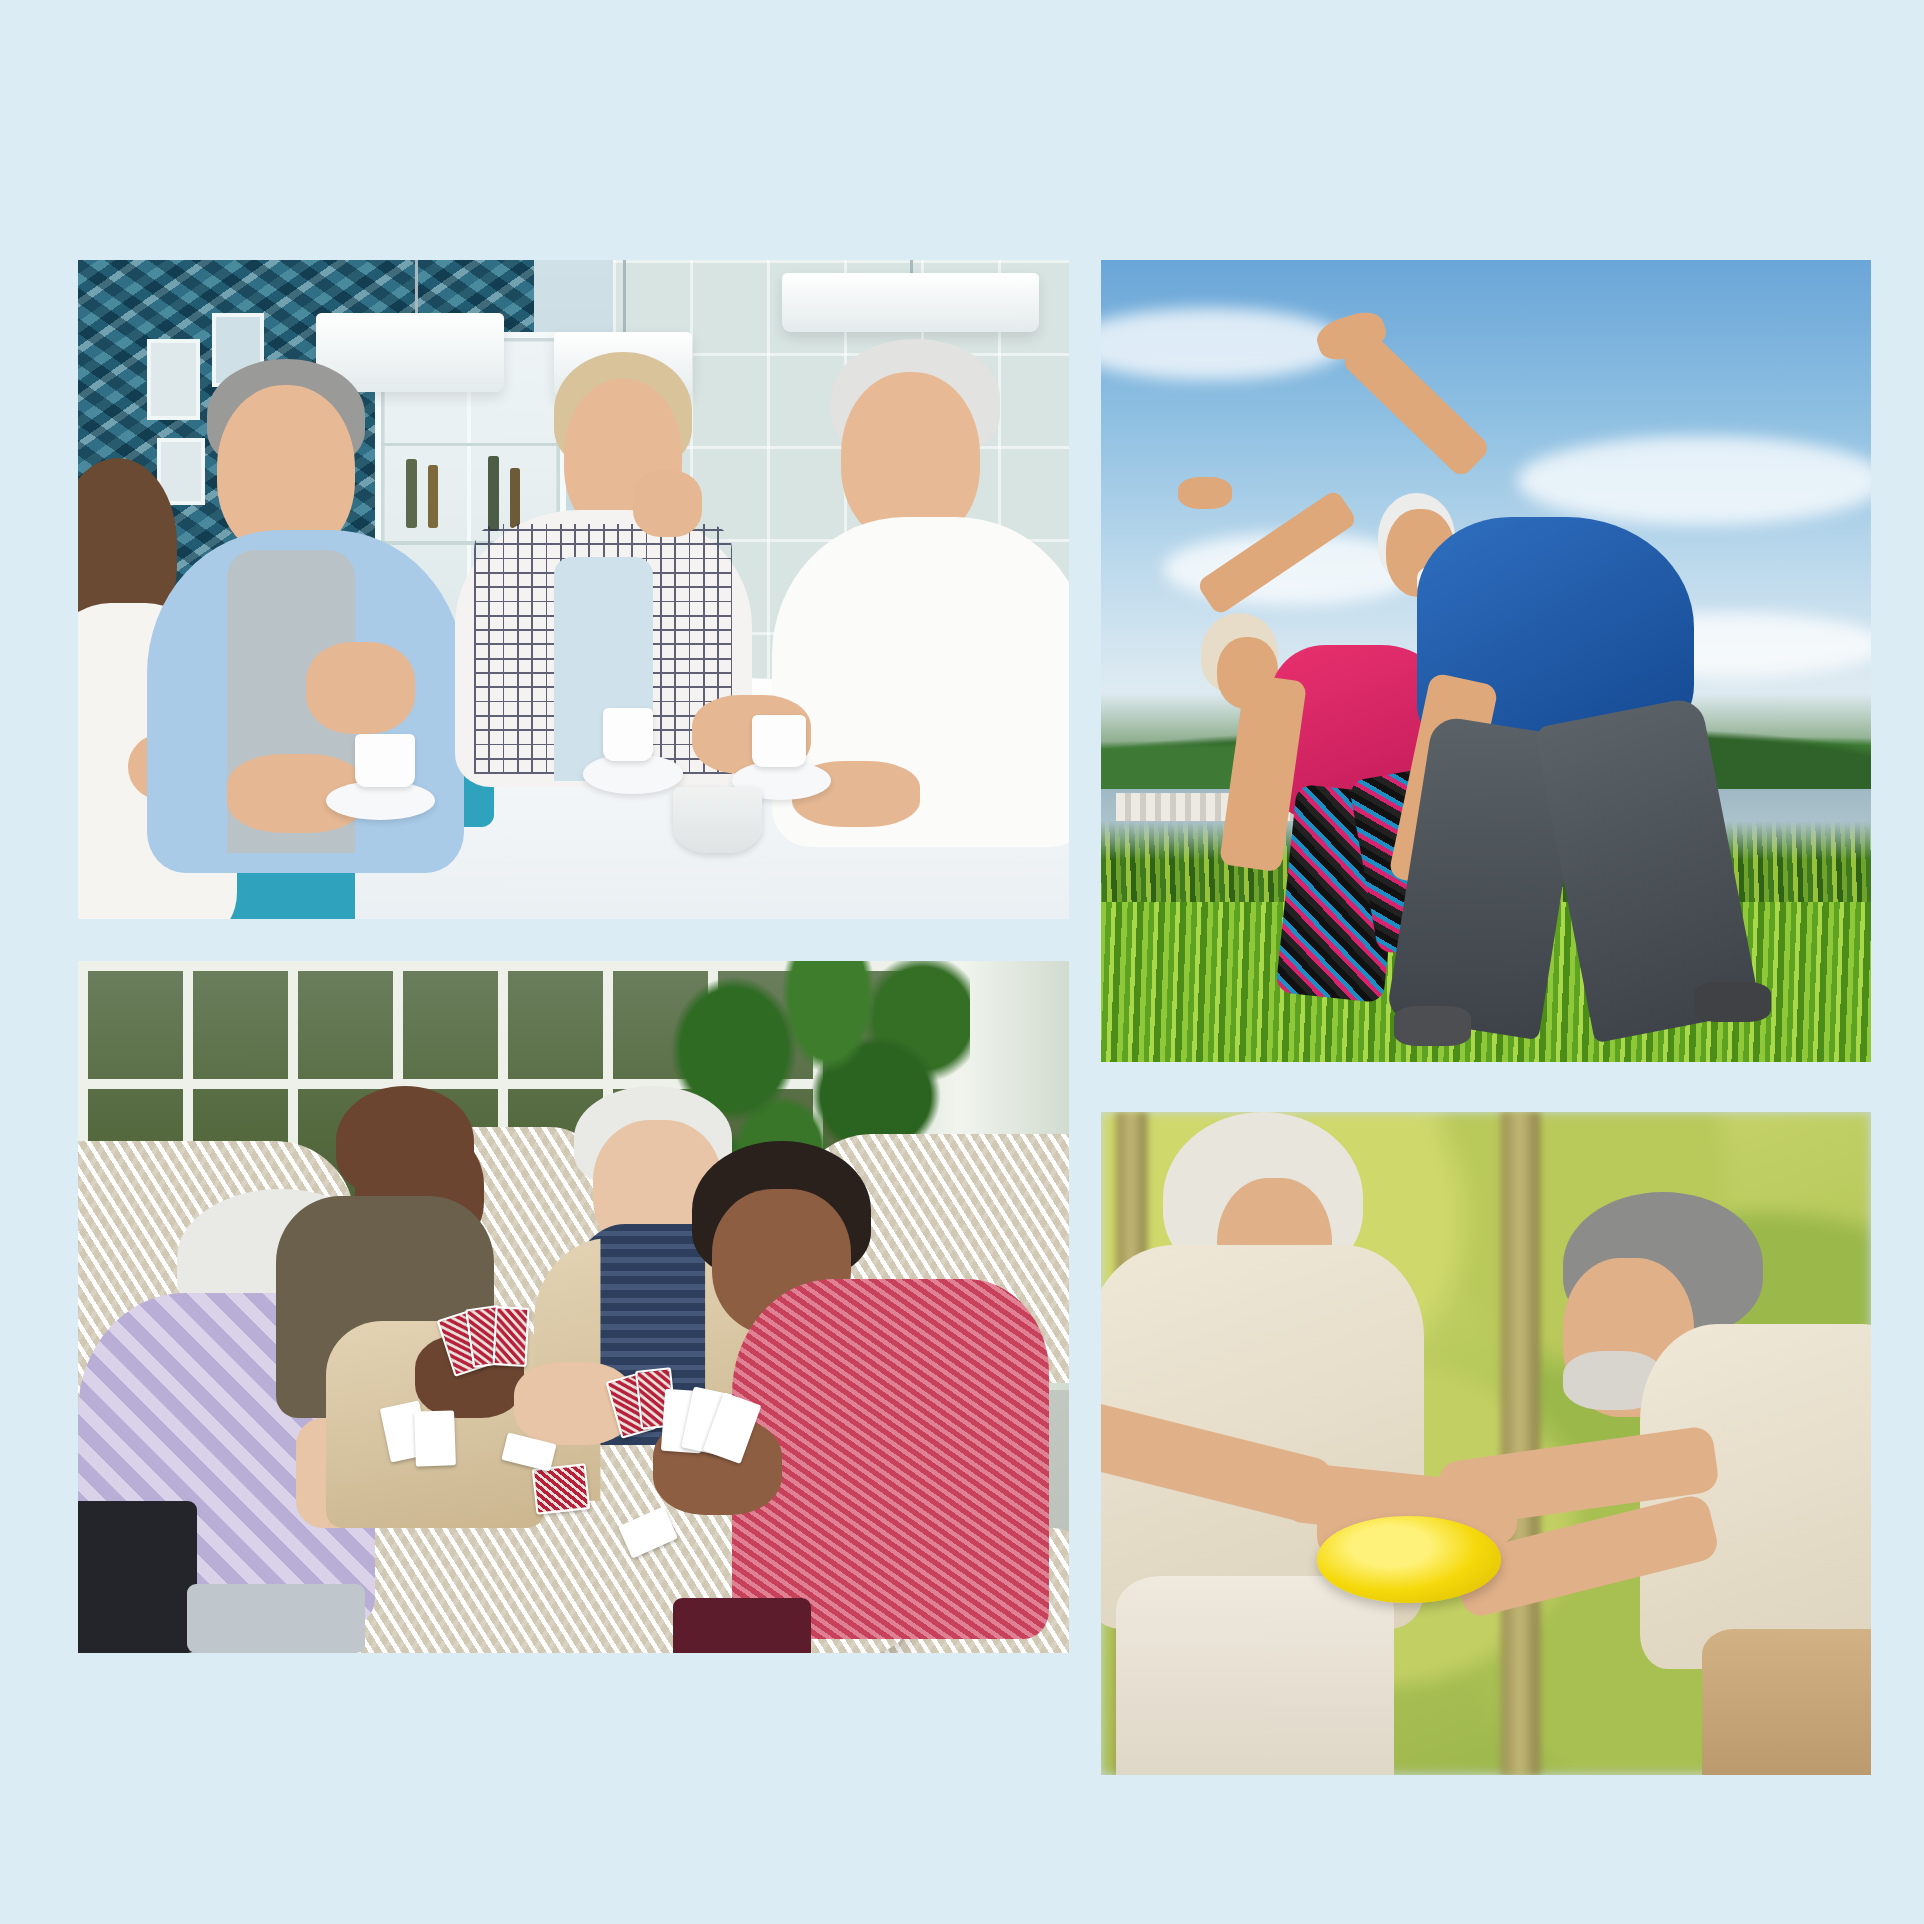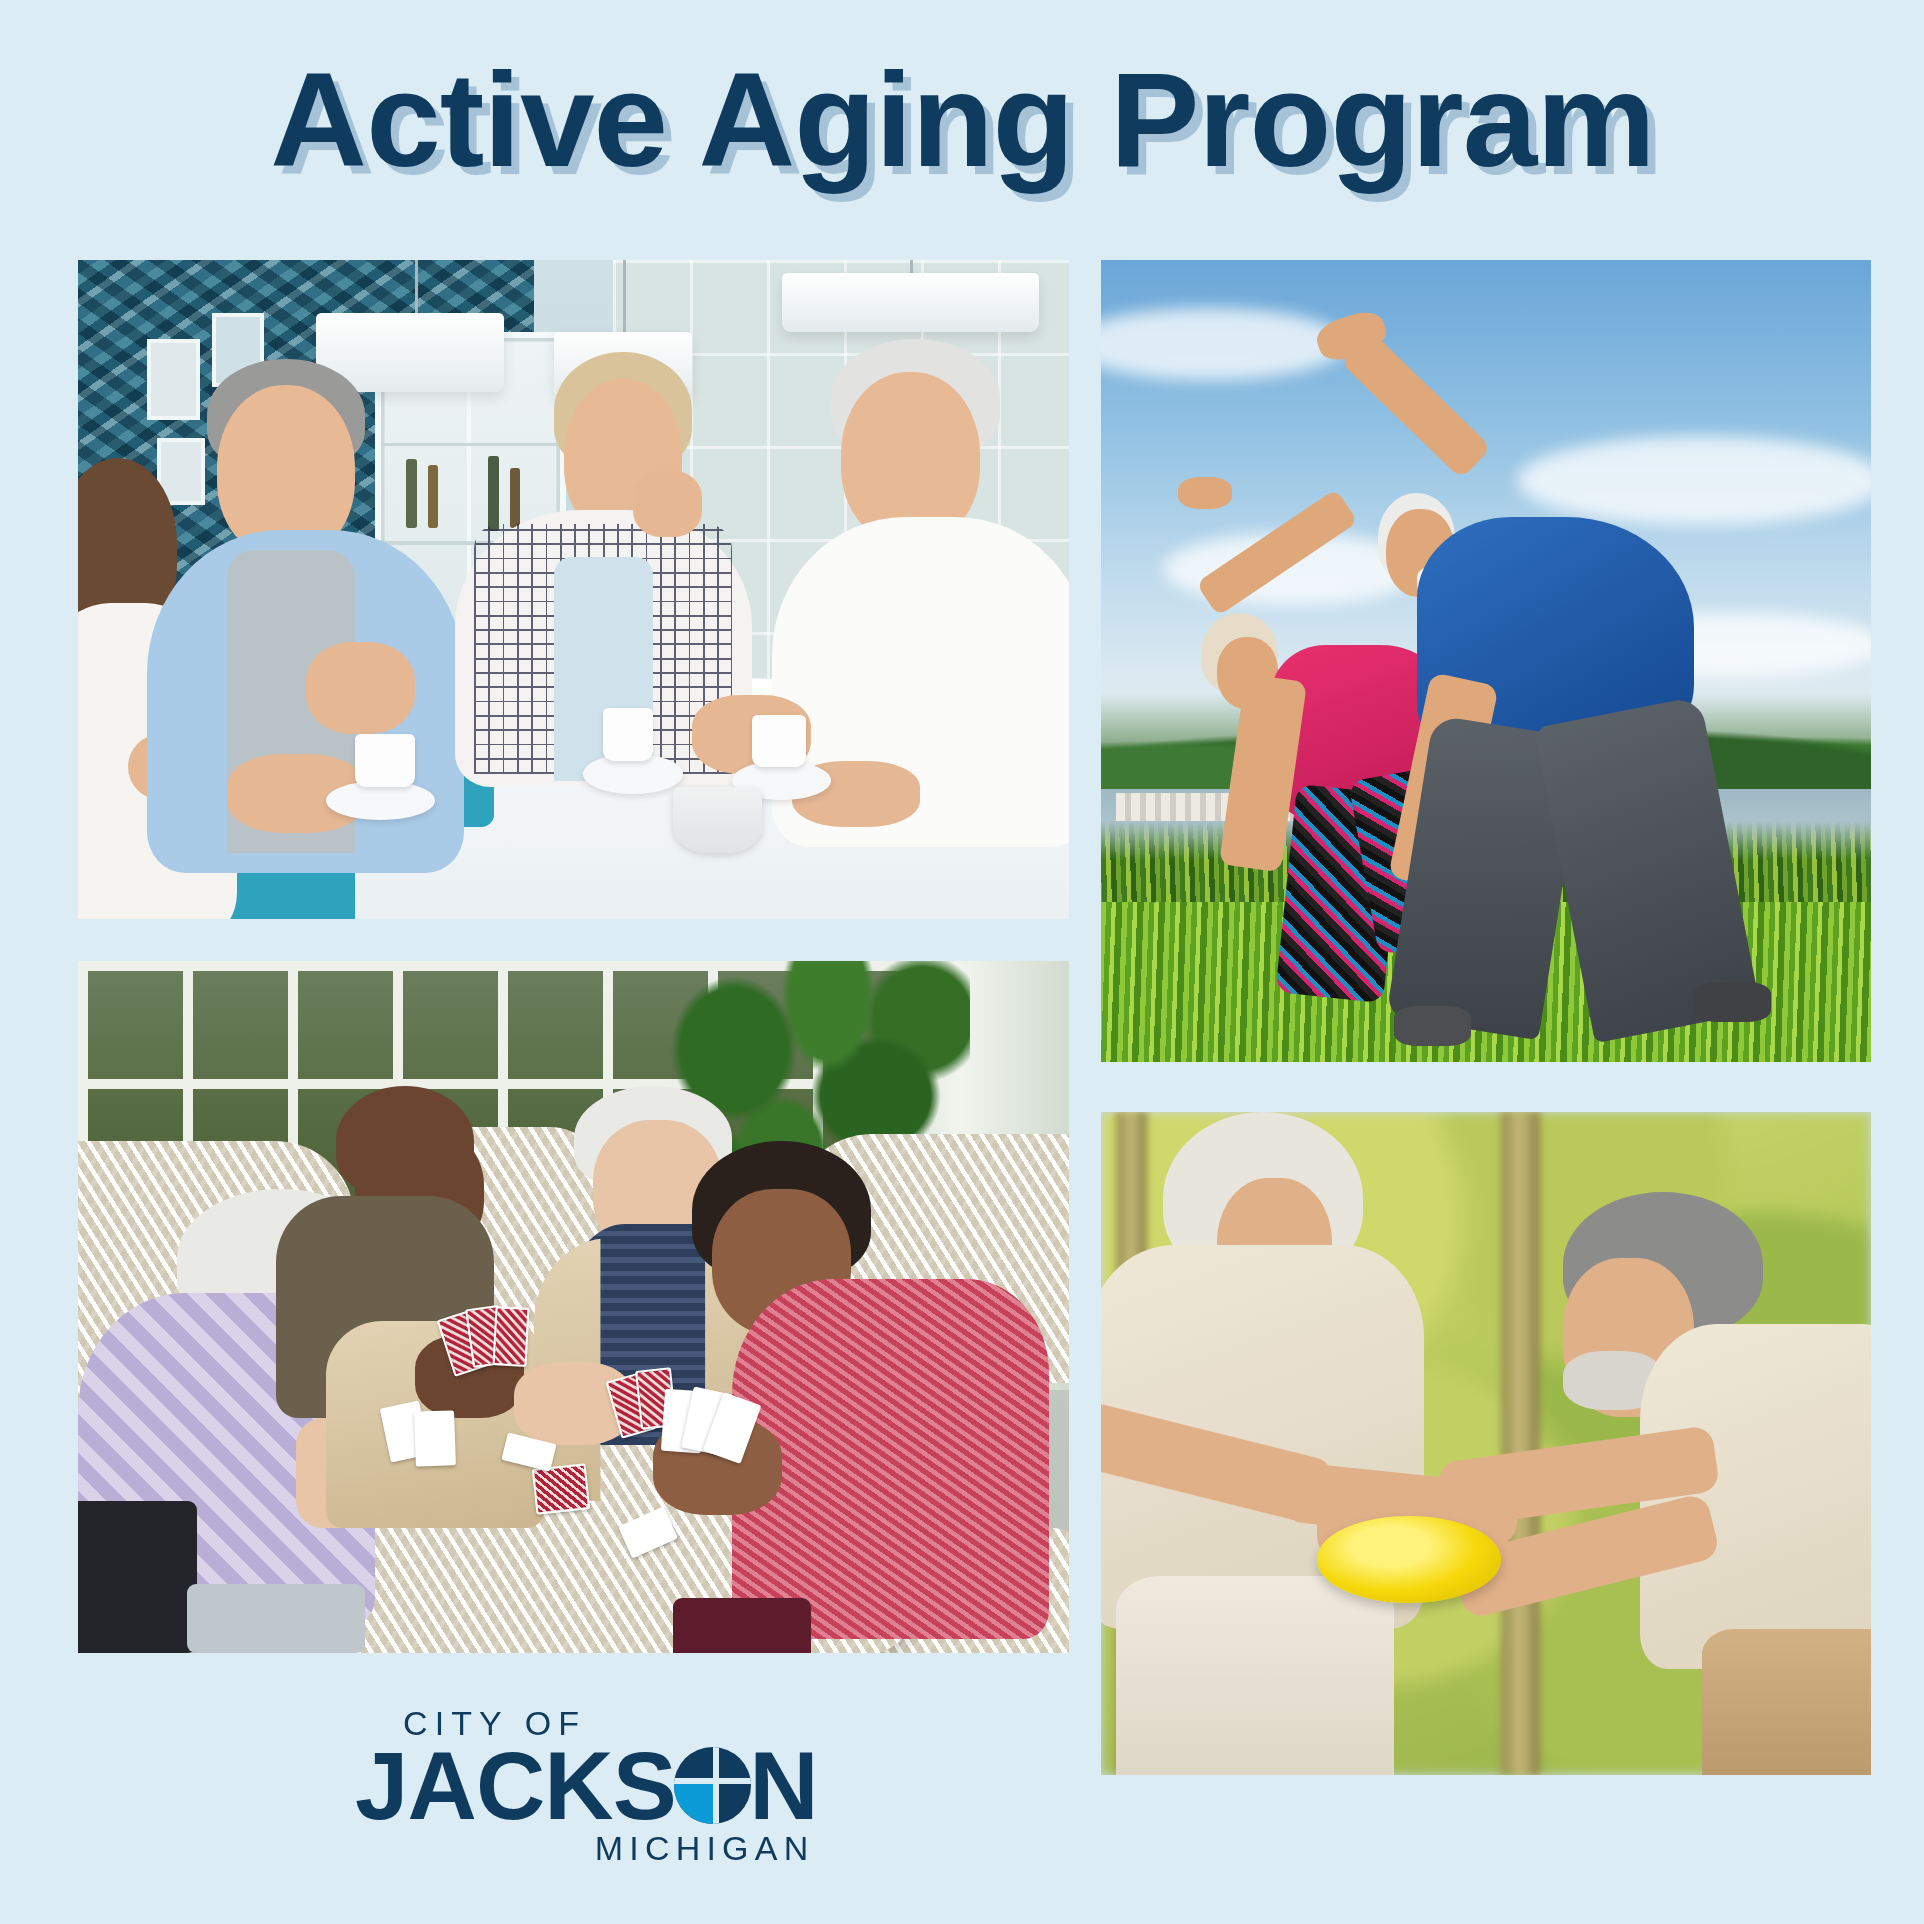--- a/index.html
+++ b/index.html
@@ -344,21 +344,20 @@
     font-size: 34px;
     letter-spacing: 6.2px;
     color: #0e3b5e;
   }
 </style>
 </head>
 <body>
 
 <div id="poster">
 
-  <div id="title">Active Aging Program</div>
 
   <div class="photo" id="photo-cafe">
     <div class="scene">
       <div class="ly bg-wall"></div>
       <div class="ly chevron"></div>
       <div class="ly chevron2"></div>
       <div class="ly frame-a"></div>
       <div class="ly frame-b"></div>
       <div class="ly frame-c"></div>
       <div class="ly tilewall"></div>
@@ -542,28 +541,15 @@
       <div class="ly skin" style="left:44%; top:50%; width:36%; height:10%; border-radius:19.6px; transform:rotate(-8deg);"></div>
       <div class="ly skin" style="left:46%; top:62%; width:34%; height:10%; border-radius:19.6px; transform:rotate(-14deg);"></div>
       <div class="ly skin" style="left:42%; top:56%; width:12%; height:10%; border-radius:40%;"></div>
       <div class="ly pants-cream" style="left:78%; top:78%; width:26%; height:24%;
         background:linear-gradient(180deg,#d2b184,#b9986b); border-radius:16% 10% 6% 6%;"></div>
 
       <div class="ly frisbee" style="left:28%; top:61%; width:24%; height:13%;"></div>
     </div>
   </div>
 
-  <div id="logo">
-    <div class="city-of">CITY OF</div>
-    <div class="jackson-row">
-      <span class="jackson-txt">JACKS</span>
-      <span class="mark">
-        <span class="q-accent"></span>
-        <span class="bar-h"></span>
-        <span class="bar-v"></span>
-      </span>
-      <span class="jackson-txt">N</span>
-    </div>
-    <div class="michigan">MICHIGAN</div>
-  </div>
 
 </div>
 
 
 </body></html>

